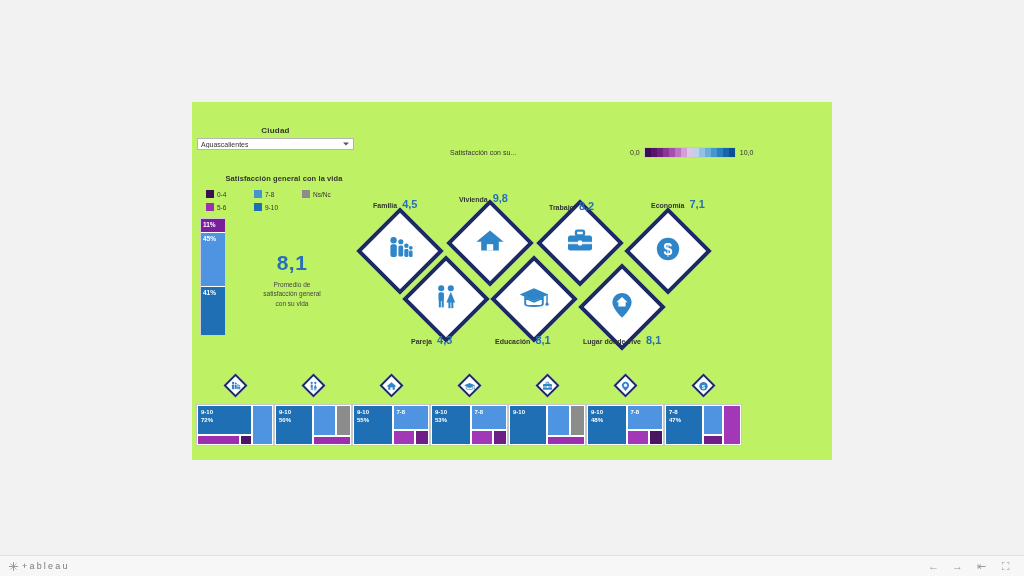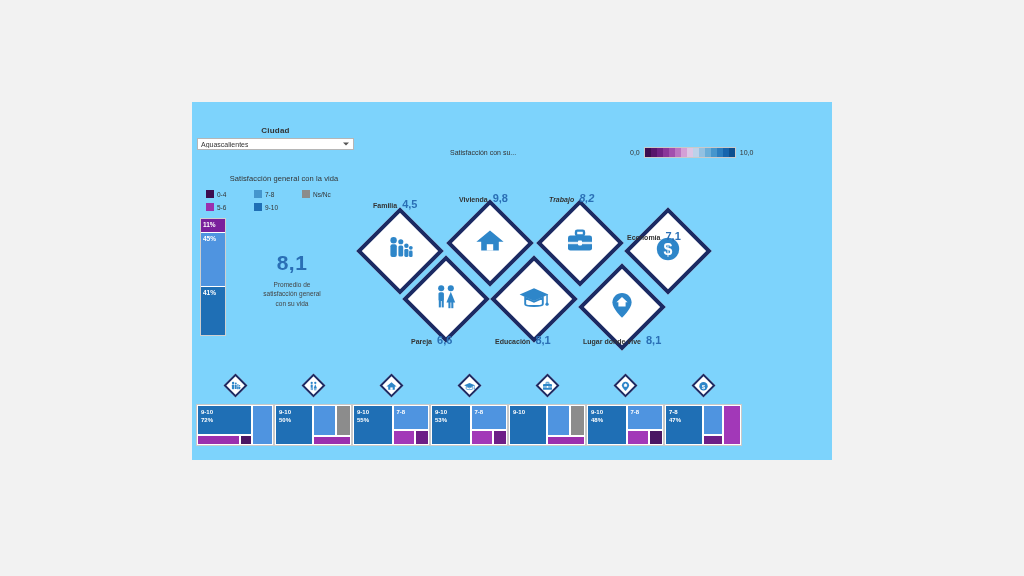--- a/index.html
+++ b/index.html
@@ -9,21 +9,21 @@
     font-family: "Liberation Sans", sans-serif;
     overflow: hidden;
   }
   #app { position: relative; width: 1024px; height: 576px; }
 
   
   #canvas {
     position: absolute;
     left: 192px; top: 102px;
     width: 640px; height: 358px;
-    background: #7dd3fc;
+    background: #bef264;
   }
 
   
   #city-filter { position: absolute; left: 5px; top: 24px; width: 157px; }
   #city-label {
     text-align: center; font-size: 8px; font-weight: bold;
     color: #333333; letter-spacing: .2px; margin-bottom: 3px;
   }
   #city-select {
     position: relative; height: 12px; background: #ffffff;
@@ -55,21 +55,21 @@
   #grad-bar {
     width: 92px; height: 11px; margin: 0 4px;
     border: 1px solid #c9c9c9;
     display: flex;
   }
   #grad-bar i { flex: 1 1 auto; height: 100%; display: block; }
 
   
   #sat-legend { position: absolute; left: 12px; top: 72px; width: 160px; }
   #sat-legend-title {
-    font-size: 7.5px; font-weight: normal; color: #333;
+    font-size: 7.5px; font-weight: bold; color: #333;
     text-align: center; margin-bottom: 6px; letter-spacing: .1px;
   }
   #sat-legend-items {
     display: grid;
     grid-template-columns: 48px 48px 48px;
     grid-auto-rows: 10px;
     column-gap: 0; row-gap: 3px;
     padding-left: 2px;
   }
   .legend-item { display: flex; align-items: center; gap: 3px; }
@@ -296,33 +296,33 @@
             <div class="dia-ico"><svg width="32" height="32" viewBox="0 0 40 40">
                 <g fill="#2e86c9">
                   <rect x="15" y="7" width="10" height="6" rx="1.6" fill="none" stroke="#2e86c9" stroke-width="3"></rect>
                   <rect x="5" y="13" width="30" height="19" rx="3"></rect>
                   <rect x="5" y="21" width="30" height="3" fill="#ffffff" opacity=".85"></rect>
                   <rect x="17.5" y="19.5" width="5" height="6" rx="1" fill="#ffffff"></rect>
                 </g>
               </svg></div>
           </div>
         </div>
-        <div class="dia-cap cap-row" style="left: 182px; top: 0px; font-style: italic;">
+        <div class="dia-cap cap-row" style="left: 182px; top: 8px;">
           <span>Trabajo</span>
           <span class="dia-val">8,2</span>
         </div>
         <div class="dia-wrap" style="left: 270px; top: 28px;">
           <div class="dia">
             <div class="dia-ico"><svg width="32" height="32" viewBox="0 0 40 40">
                 <circle cx="20" cy="20" r="14" fill="#2e86c9"></circle>
                 <text x="20" y="28" font-size="20" font-weight="bold" text-anchor="middle" fill="#ffffff" font-family="Liberation Sans, sans-serif">$</text>
               </svg></div>
           </div>
         </div>
-        <div class="dia-cap cap-row" style="left: 260px; top: 6px; margin-top: 32px;">
+        <div class="dia-cap cap-row" style="left: 284px; top: 6px;">
           <span>Economía</span>
           <span class="dia-val">7,1</span>
         </div>
         <div class="dia-wrap" style="left: 48px; top: 76px;">
           <div class="dia">
             <div class="dia-ico"><svg width="32" height="32" viewBox="0 0 40 40">
                 <g fill="#2e86c9">
                   <circle cx="14" cy="9" r="3.8"></circle>
                   <rect x="10.6" y="14" width="6.8" height="11" rx="2"></rect>
                   <rect x="11" y="24" width="2.6" height="9"></rect>
@@ -330,21 +330,21 @@
                   <circle cx="26" cy="9" r="3.8"></circle>
                   <path d="M26 13.5 L31.5 27 L20.5 27 Z"></path>
                   <rect x="23" y="26" width="2.6" height="8"></rect>
                   <rect x="26.6" y="26" width="2.6" height="8"></rect>
                 </g>
               </svg></div>
           </div>
         </div>
         <div class="dia-cap cap-row" style="left: 44px; top: 142px;">
           <span>Pareja</span>
-          <span class="dia-val">6,6</span>
+          <span class="dia-val">4,3</span>
         </div>
         <div class="dia-wrap" style="left: 136px; top: 76px;">
           <div class="dia">
             <div class="dia-ico"><svg width="32" height="32" viewBox="0 0 40 40">
                 <g fill="#2e86c9">
                   <path d="M20 9 L38 17 L20 25 L2 17 Z"></path>
                   <path d="M9 21 L9 29 C9 32 31 32 31 29 L31 21 L20 26 Z" fill="#ffffff" stroke="#2e86c9" stroke-width="2.4"></path>
                   <rect x="35.4" y="17" width="1.8" height="11"></rect>
                   <circle cx="36.3" cy="29" r="2"></circle>
                 </g>
@@ -529,14 +529,31 @@
             </div>
             <div class="tm-rect" style="left: 50%; top: 0%; width: 26%; height: 76%; background: rgb(79, 148, 224);"></div>
             <div class="tm-rect" style="left: 76%; top: 0%; width: 24%; height: 100%; background: rgb(162, 56, 184);"></div>
             <div class="tm-rect" style="left: 50%; top: 76%; width: 26%; height: 24%; background: rgb(109, 30, 135);"></div>
           </div>
         </div>
       </div>
 
   </div>
 
+  <div id="footer">
+    <div id="tableau-brand">
+      <svg width="11" height="11" viewBox="0 0 11 11">
+        <g stroke="#9a9a9a" stroke-width="1" fill="none">
+          <path d="M5.5 1 L5.5 10 M1 5.5 L10 5.5"></path>
+          <path d="M2.4 2.4 L8.6 8.6 M8.6 2.4 L2.4 8.6" stroke-width="0.7"></path>
+        </g>
+      </svg>
+      <span id="brand-text">+ableau</span>
+    </div>
+    <div id="nav-ctrls">
+        <div class="nav-btn" style="font-size: 11px;">←</div>
+        <div class="nav-btn" style="font-size: 11px;">→</div>
+        <div class="nav-btn" style="font-size: 11px;">⇤</div>
+        <div class="nav-btn" style="font-size: 11px;">⛶</div>
+      </div>
+  </div>
 
 </div>
 
 </body></html>

